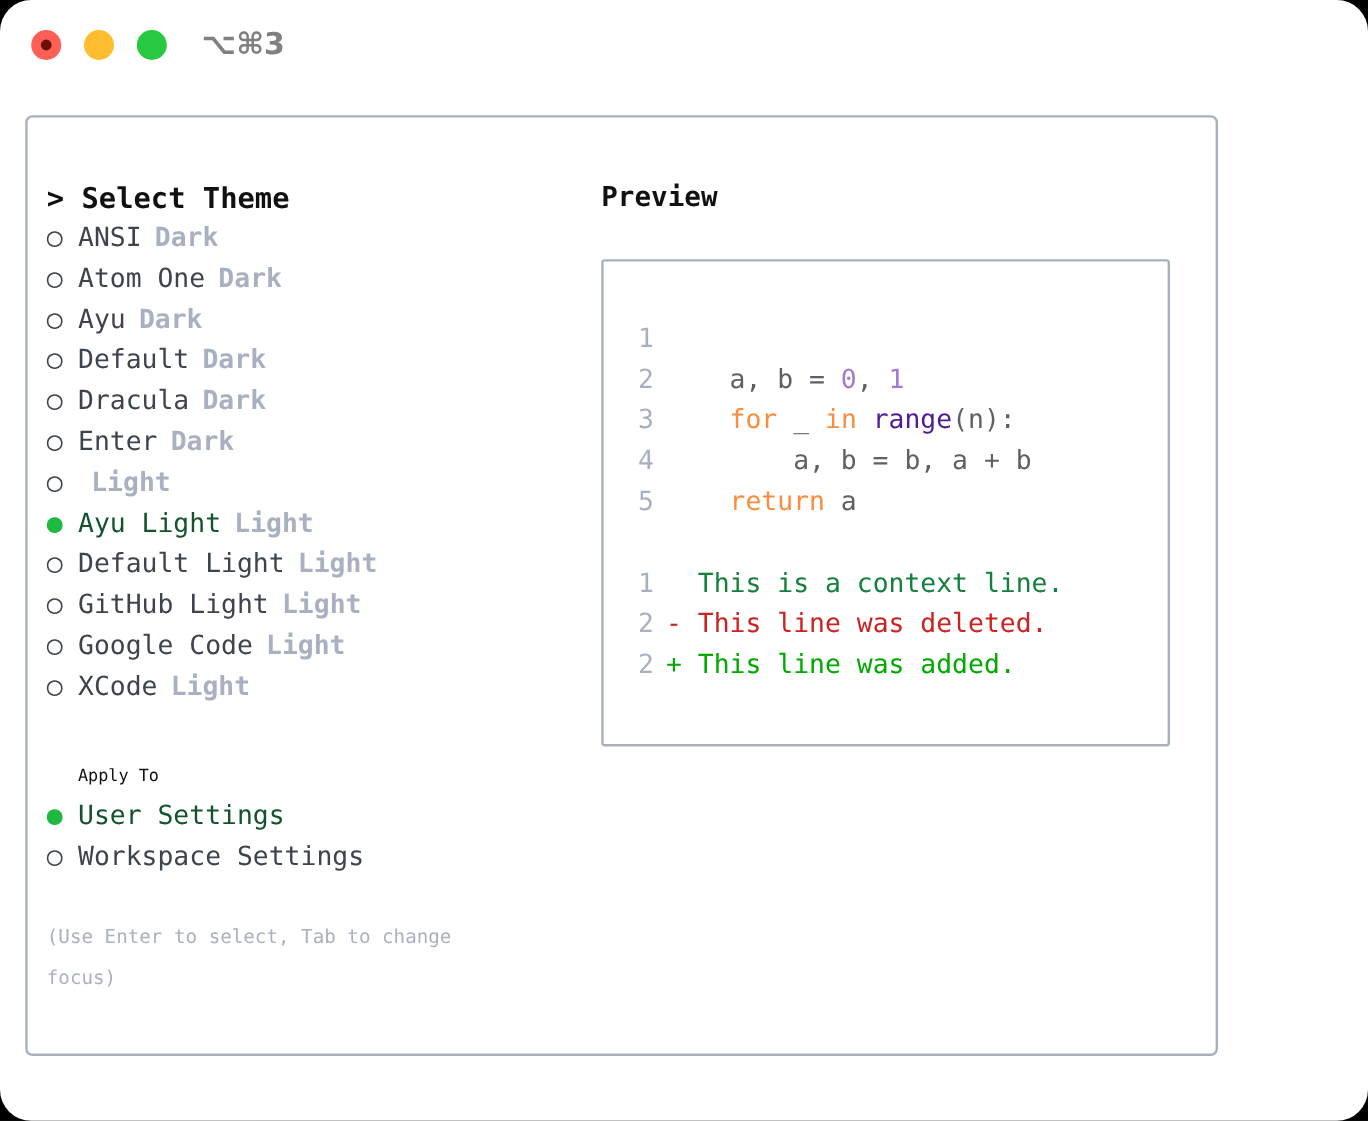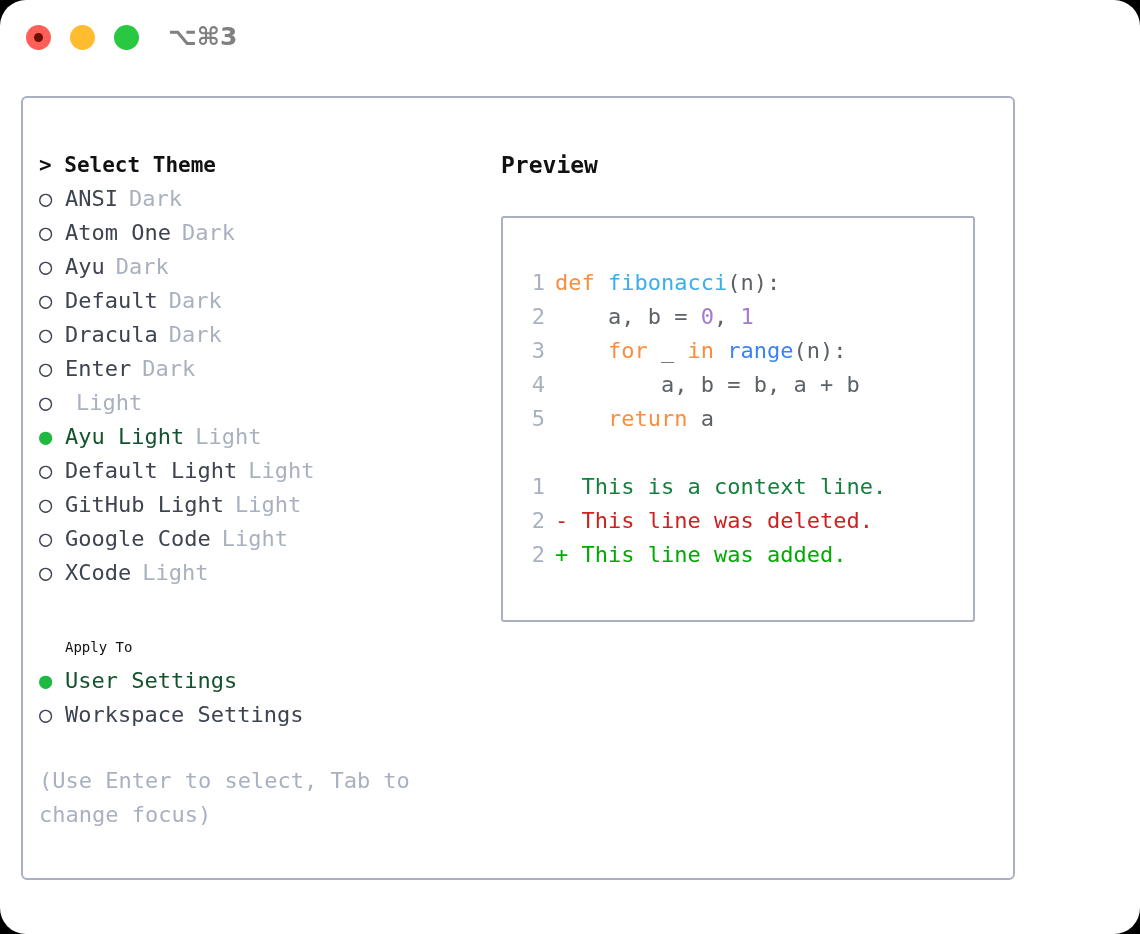--- a/index.html
+++ b/index.html
@@ -90,21 +90,21 @@
 
   
   .left-col {
     position: absolute;
     left: 16px;
     top: 50px;
     width: 440px;
   }
 
   .section-header {
-    font-size: 21px;
+    font-size: 24px;
     font-weight: bold;
     color: #111111;
     line-height: 34px;
     white-space: pre;
   }
 
   .opt-row {
     display: flex;
     align-items: baseline;
     line-height: 34px;
@@ -117,36 +117,37 @@
     flex: 0 0 26px;
     color: #3d4450;
     font-size: 22px;
   }
   .marker.sel { color: #1eb940; }
   .opt-label { color: #3d4450; }
   .opt-row.selected .opt-label { color: #14532d; }
   .opt-kind {
     color: #a9b1c0;
     margin-left: 11px;
+    font-weight: bold;
   }
 
   .subsection {
     margin-top: 40px;
   }
   .subsection-header {
     font-size: 14px;
     color: #111111;
     line-height: 34px;
     padding-left: 26px;
     white-space: pre;
   }
 
   .hint {
     margin-top: 32px;
-    font-size: 22px;
+    font-size: 16px;
     color: #a9b1c0;
     line-height: 34px;
     width: 400px;
   }
 
   
   .right-col {
     position: absolute;
     left: 478px;
     top: 50px;
@@ -188,21 +189,21 @@
     text-align: right;
     color: #a9b1c0;
     margin-right: 10px;
   }
   .code-text { color: #5c6166; }
   .blank-line { height: 34px; }
 
   .tok-kw   { color: #fa8d3e; }
   .tok-fn   { color: #39afee; }
   .tok-num  { color: #a37acc; }
-  .tok-call { color: #3b82f6; margin-top: 42px; }
+  .tok-call { color: #4c1d95; margin-top: 42px; }
   .tok-plain{ color: #5c6166; }
 
   .diff-ctx { color: #15803d; }
   .diff-del { color: #cc2222; }
   .diff-add { color: #00aa00; }
 </style>
 </head>
 <body>
 
 <div class="window">
@@ -248,21 +249,21 @@
 
         <div class="hint">(Use Enter to select, Tab to change focus)</div>
       </div>
 
       <div class="right-col">
         <div class="preview-title">Preview</div>
 
         <div class="code-box">
           <div class="code-inner">
             <div id="code-lines">
-                <div class="code-line"><span class="lnum">1</span><span class="code-text"><span class="tok-kw">def </span><span class="tok-fn">fibonacci</span><span class="tok-plain">(n):</span></span></div>
+                <div class="code-line"><span class="lnum">1</span></div>
                 <div class="code-line"><span class="lnum">2</span><span class="code-text"><span class="tok-plain">    a, b = </span><span class="tok-num">0</span><span class="tok-plain">, </span><span class="tok-num">1</span></span></div>
                 <div class="code-line"><span class="lnum">3</span><span class="code-text"><span class="tok-plain">    </span><span class="tok-kw">for</span><span class="tok-plain"> _ </span><span class="tok-kw">in</span><span class="tok-plain"> </span><span class="tok-call">range</span><span class="tok-plain">(n):</span></span></div>
                 <div class="code-line"><span class="lnum">4</span><span class="code-text"><span class="tok-plain">        a, b = b, a + b</span></span></div>
                 <div class="code-line"><span class="lnum">5</span><span class="code-text"><span class="tok-plain">    </span><span class="tok-kw">return</span><span class="tok-plain"> a</span></span></div>
               </div>
             <div class="blank-line"></div>
             <div id="diff-lines">
                 <div class="code-line"><span class="lnum">1</span><span class="diff-ctx">  </span><span class="diff-ctx">This is a context line.</span></div>
                 <div class="code-line"><span class="lnum">2</span><span class="diff-del">- </span><span class="diff-del">This line was deleted.</span></div>
                 <div class="code-line"><span class="lnum">2</span><span class="diff-add">+ </span><span class="diff-add">This line was added.</span></div>

